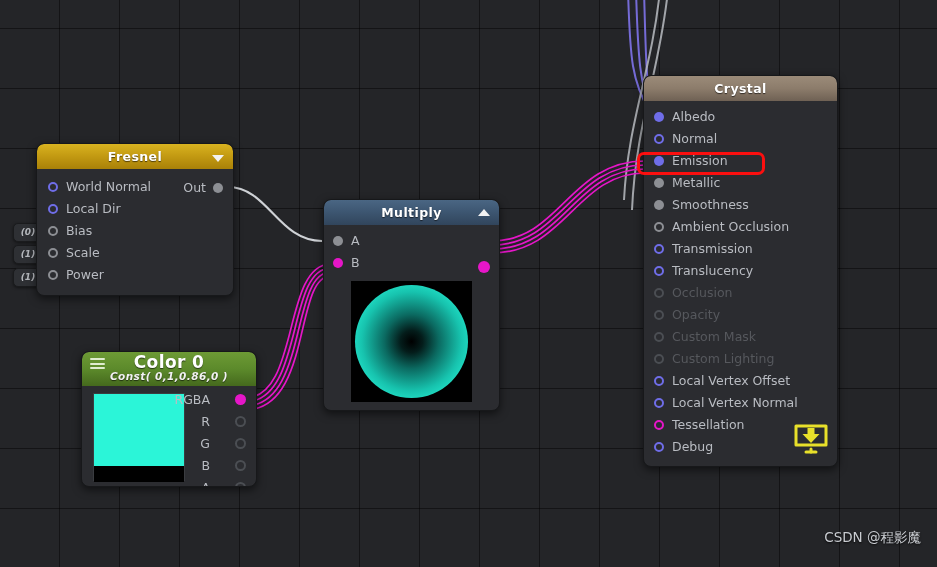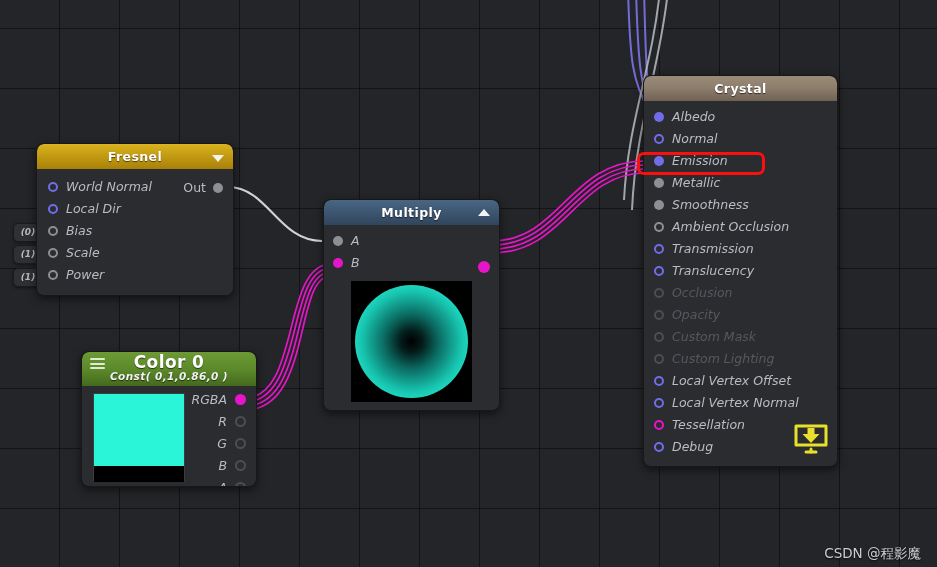--- a/index.html
+++ b/index.html
@@ -32,21 +32,21 @@
   .node-head{
     position:relative;
     height:25px;line-height:25px;
     text-align:center;
     color:#ffffff;
     font-size:12.5px;font-weight:bold;
     letter-spacing:.4px;
     border-radius:7px 7px 0 0;
     text-shadow:0 1px 1px rgba(0,0,0,.6);
   }
-  .node-body{padding:6px 0 7px 0;font-style:italic;}
+  .node-body{padding:6px 0 7px 0;}
 
   .chev{
     position:absolute;right:9px;top:50%;margin-top:-2px;
     width:0;height:0;border-left:6px solid transparent;border-right:6px solid transparent;
   }
   .chev-down{border-top:7px solid #f2f2f2;}
   .chev-up{border-bottom:7px solid #f2f2f2;margin-top:-4px;}
 
   
   .row{position:relative;height:22px;line-height:22px;display:flex;align-items:center;}
@@ -82,21 +82,21 @@
     height:34px;line-height:normal;padding-top:3px;box-sizing:border-box;
   }
   #color0 .c-title{font-size:17px;font-weight:bold;color:#fff;line-height:15px;}
   #color0 .c-sub{font-size:10.5px;font-style:italic;font-weight:bold;color:#f2f2f2;line-height:13px;}
   .burger{position:absolute;left:8px;top:6px;width:15px;height:11px;display:flex;flex-direction:column;justify-content:space-between;}
   .burger i{display:block;height:2px;background:#dfeccf;border-radius:1px;}
   #color0 .node-body{padding:0;position:relative;height:100px;}
   .swatch{position:absolute;left:11px;top:7px;width:92px;height:88px;border:1px solid #3a3c40;box-sizing:border-box;}
   .swatch .col{height:72px;}
   .swatch .alpha{height:16px;background:#000;}
-  #color0 .rrow{position:absolute;right:10px;display:flex;align-items:center;gap:8px;}
+  #color0 .rrow{position:absolute;right:10px;display:flex;align-items:center;gap:25px;}
   #color0 .rrow .lbl{font-size:12.5px;color:#b9bcc2;}
   #color0 .rrow .dot{width:11px;height:11px;}
 
   
   #multiply{left:323px;top:199px;width:175px;}
   #multiply .node-head{
     background:linear-gradient(to bottom,#4a6683 0%,#3d5671 48%,#31455c 100%);
   }
   #multiply .node-body{padding:5px 0 8px 0;position:relative;}
   #multiply .inrow{padding-left:9px;}
@@ -135,21 +135,21 @@
     position:absolute;left:637px;top:152px;width:128px;height:23px;
     border:3px solid #fb0f0f;border-radius:7px;box-sizing:border-box;
     pointer-events:none;
   }
 
   
   #save-icon{position:absolute;left:792px;top:422px;width:38px;height:34px;}
 
   
   #watermark{
-    position:absolute;right:16px;bottom:4px;
+    position:absolute;right:16px;bottom:20px;
     color:#c9ccd1;font-size:13.5px;
     font-family:"DejaVu Sans","Liberation Sans",sans-serif;
     text-shadow:0 1px 2px rgba(0,0,0,.8);
   }
 </style>
 </head>
 <body>
 
 <div id="canvas">
 

